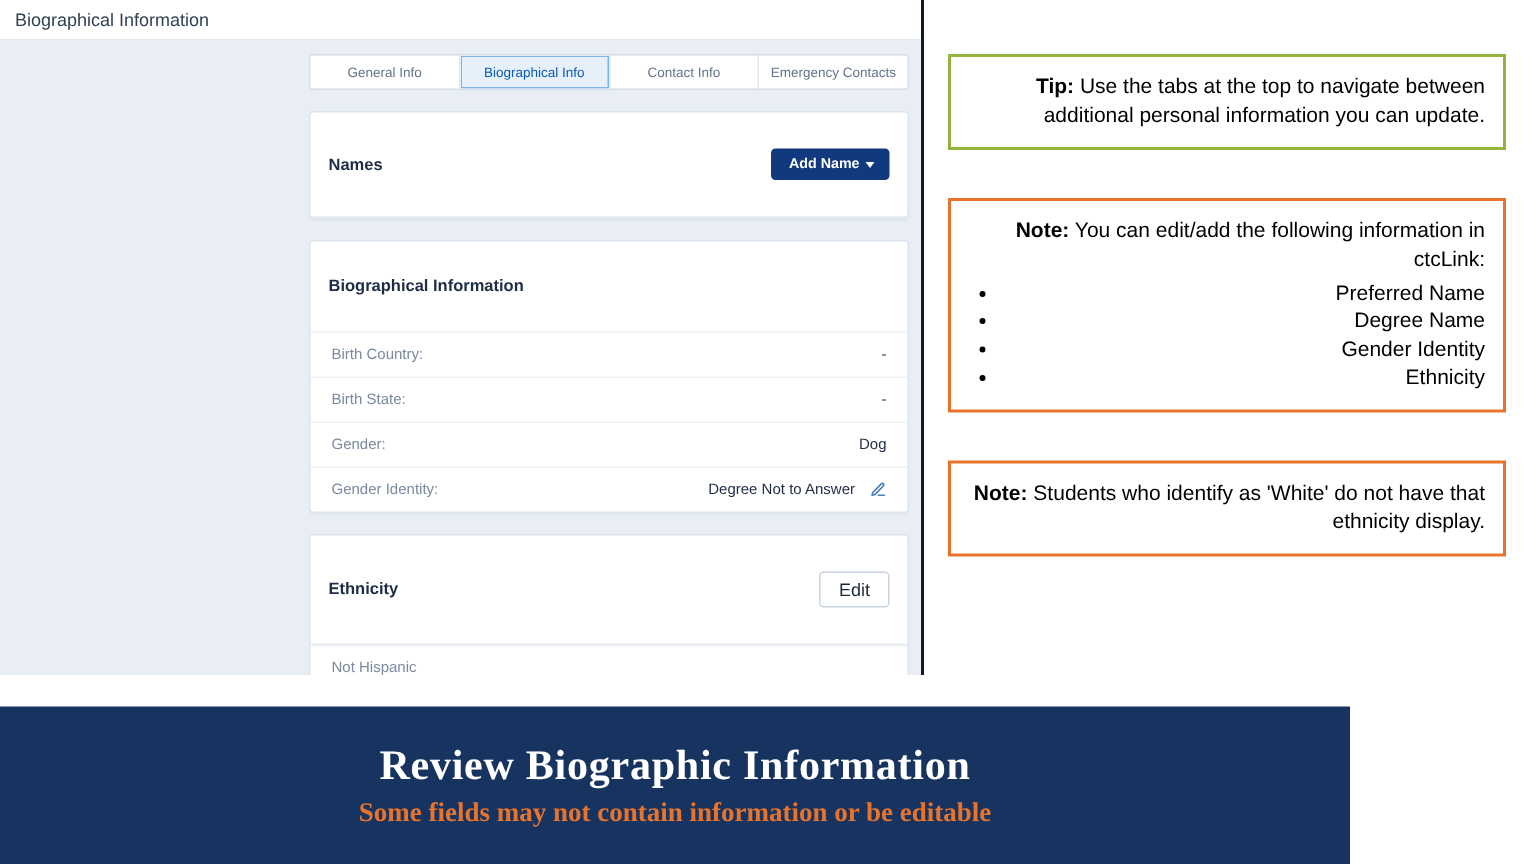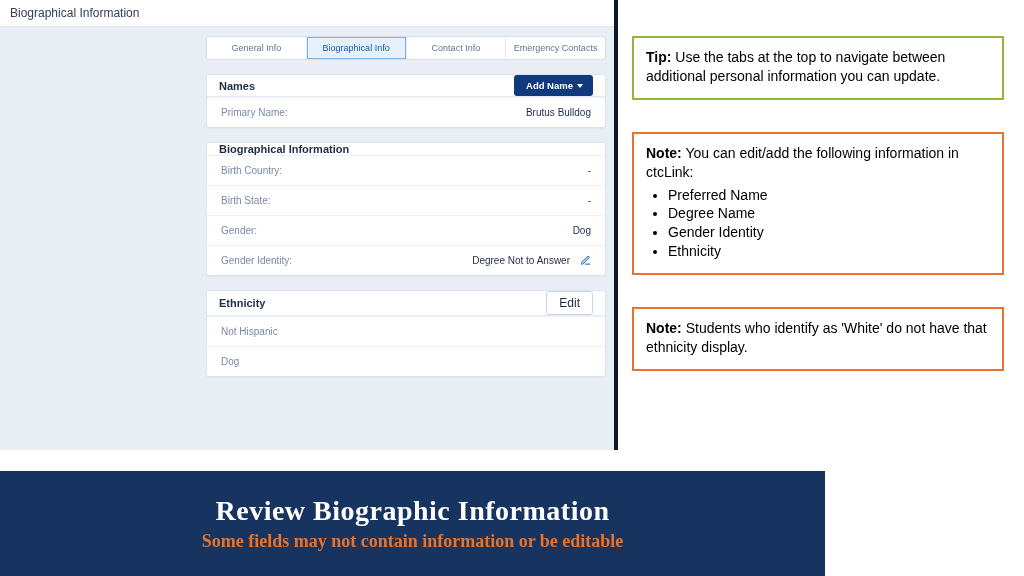--- a/index.html
+++ b/index.html
@@ -18,21 +18,21 @@
     background: #fff;
   }
   
   .app-panel {
     position: absolute;
     left: 0;
     top: 0;
     width: 614px;
     height: 450px;
     background: #e9eef4;
-    border-right: 4px solid #0f172a;
+    border-right: 2px solid #0f172a;
     font-size: 11px;
     color: #475569;
     overflow: hidden;
   }
   .app-header {
     position: absolute;
     left: 0; top: 0; right: 0;
     height: 26px;
     background: #ffffff;
     border-bottom: 1px solid #e2e8f0;
@@ -78,21 +78,21 @@
     background: #fff;
     border: 1px solid #dbe3ee;
     border-radius: 3px;
     padding: 0;
     box-shadow: 0 1px 1px rgba(0,0,0,0.03);
   }
   .card-header {
     display: flex;
     align-items: center;
     justify-content: space-between;
-    padding: 0 12px;
+    padding: 24px 12px;
     font-size: 11px;
     font-weight: 600;
     color: #1f2c45;
     border-bottom: 1px solid #e7ecf3;
   }
   .card-header.noborder { border-bottom: none; }
   .add-btn {
     background: #103a7d;
     color: #fff;
     font-size: 9.5px;
@@ -150,35 +150,36 @@
     display: flex;
     flex-direction: column;
     gap: 32px;
     font-size: 14px;
     color: #000;
   }
   .callout {
     border: 2px solid;
     padding: 10px 12px 12px 12px;
     line-height: 1.35;
+    text-align: right;
   }
   .callout.green  { border-color: #95b43b; }
   .callout.orange { border-color: #e8742c; }
   .callout strong { font-weight: 700; }
   .callout ul {
     margin: 4px 0 0 0;
     padding-left: 22px;
   }
   .callout li { margin: 0; }
 
   
   .banner {
     position: absolute;
     left: 0; bottom: 0;
-    width: 825px;
+    width: 900px;
     height: 105px;
     background: #173360;
     color: #fff;
     display: flex;
     flex-direction: column;
     align-items: center;
     justify-content: center;
   }
   .banner-title {
     font-family: Georgia, "Times New Roman", serif;
@@ -213,24 +214,20 @@
         <div class="tab">Emergency Contacts</div>
       </div>
 
       <div class="card">
         <div class="card-header">
           <span>Names</span>
           <button class="add-btn">
             <span>Add Name</span>
             <span class="chev"></span>
           </button>
-        </div>
-        <div class="row">
-          <span class="label">Primary Name:</span>
-          <span class="value">Brutus Bulldog</span>
         </div>
       </div>
 
       <div class="card">
         <div class="card-header noborder">
           <span>Biographical Information</span>
         </div>
         <div class="row">
           <span class="label">Birth Country:</span>
           <span class="value">-</span>

